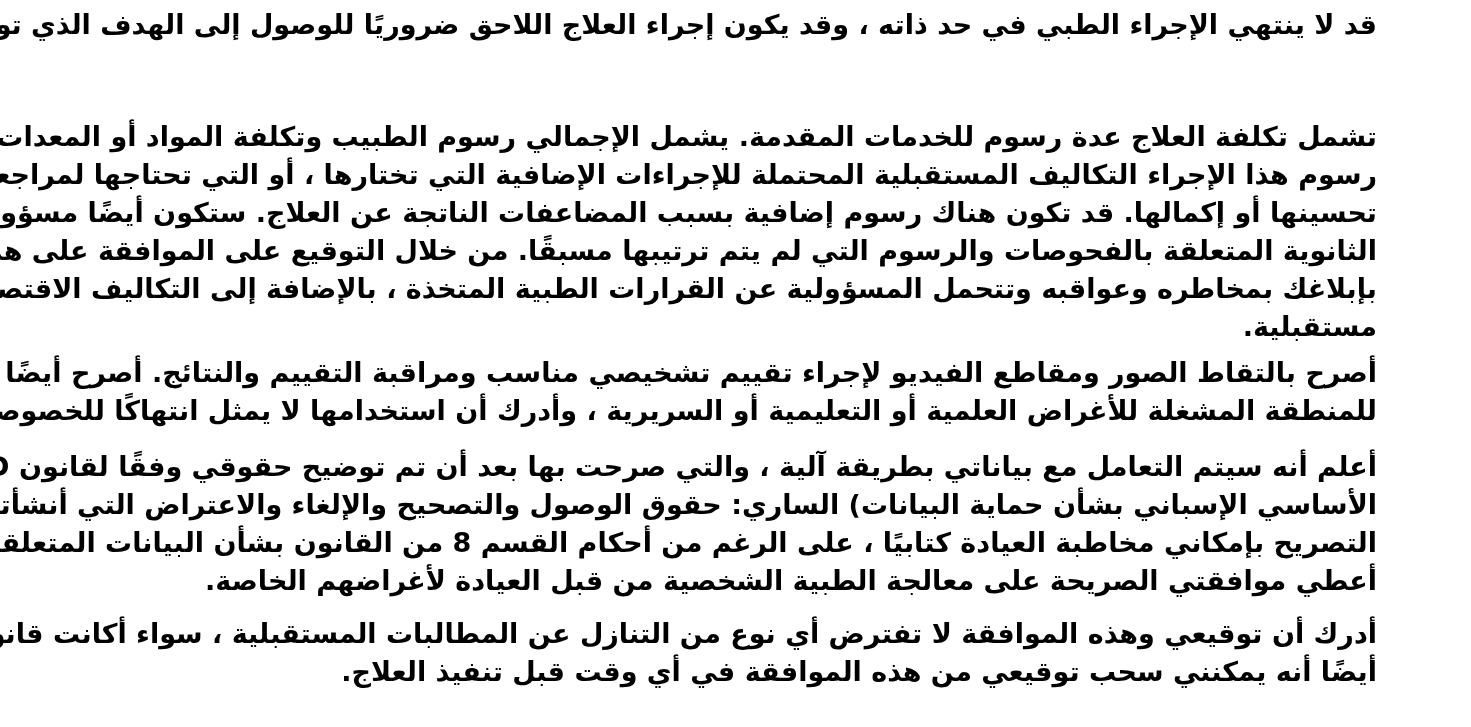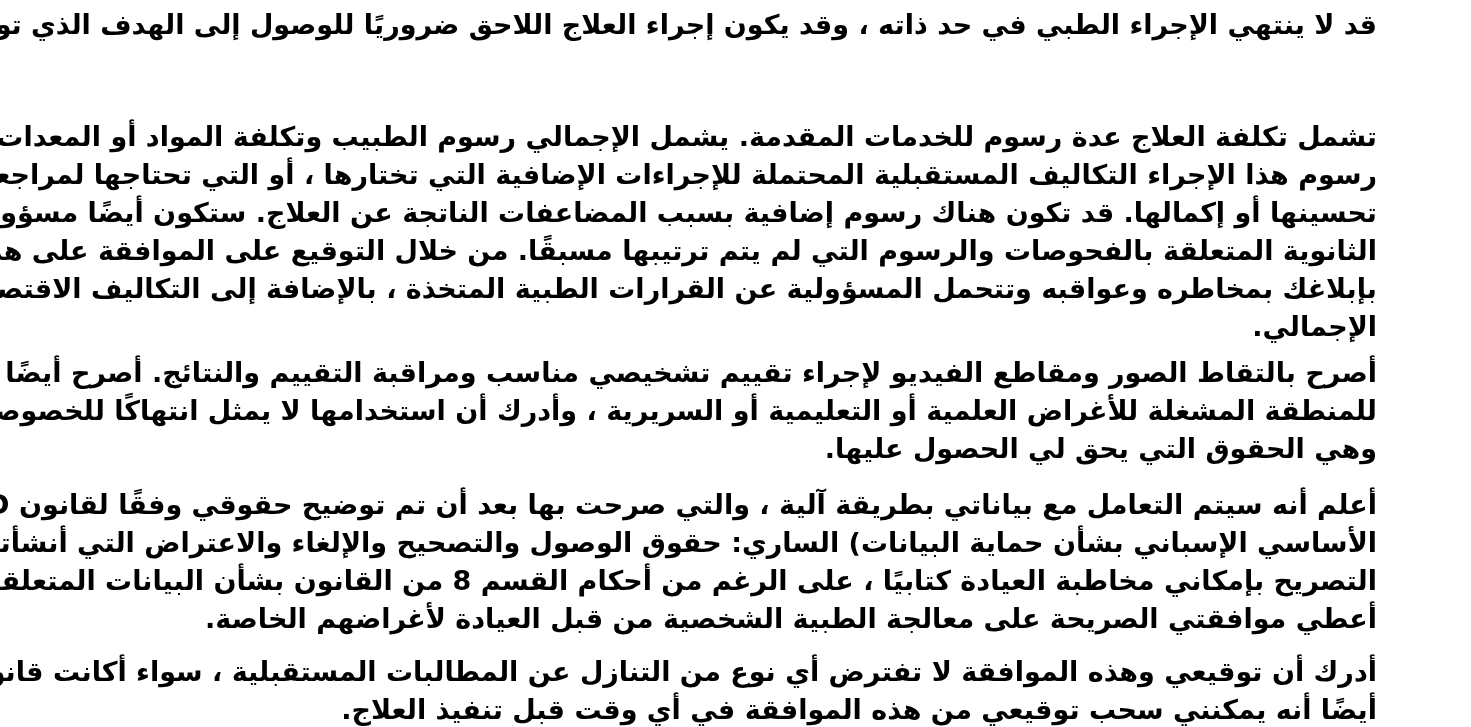--- a/index.html
+++ b/index.html
@@ -46,26 +46,25 @@
   <div>
       <div class="para" data-idx="0">
         <div class="line">قد لا ينتهي الإجراء الطبي في حد ذاته ، وقد يكون إجراء العلاج اللاحق ضروريًا للوصول إلى الهدف الذي توافق عليه.</div>
       </div>
       <div class="para" data-idx="1">
         <div class="line">تشمل تكلفة العلاج عدة رسوم للخدمات المقدمة. يشمل الإجمالي رسوم الطبيب وتكلفة المواد أو المعدات أو المنتج. لا تتضمن</div>
         <div class="line">رسوم هذا الإجراء التكاليف المستقبلية المحتملة للإجراءات الإضافية التي تختارها ، أو التي تحتاجها لمراجعة النتيجة أو</div>
         <div class="line">تحسينها أو إكمالها. قد تكون هناك رسوم إضافية بسبب المضاعفات الناتجة عن العلاج. ستكون أيضًا مسؤوليتك رسوم العلاجات</div>
         <div class="line">الثانوية المتعلقة بالفحوصات والرسوم التي لم يتم ترتيبها مسبقًا. من خلال التوقيع على الموافقة على هذا الإجراء ، فإنك تقر</div>
         <div class="line">بإبلاغك بمخاطره وعواقبه وتتحمل المسؤولية عن القرارات الطبية المتخذة ، بالإضافة إلى التكاليف الاقتصادية لأي علاجات</div>
-        <div class="line">الإجمالي.</div>
+        <div class="line">مستقبلية.</div>
       </div>
       <div class="para" data-idx="2">
         <div class="line">أصرح بالتقاط الصور ومقاطع الفيديو لإجراء تقييم تشخيصي مناسب ومراقبة التقييم والنتائج. أصرح أيضًا بالتقاط صور</div>
         <div class="line">للمنطقة المشغلة للأغراض العلمية أو التعليمية أو السريرية ، وأدرك أن استخدامها لا يمثل انتهاكًا للخصوصية أو السرية ،</div>
-        <div class="line">وهي الحقوق التي يحق لي الحصول عليها.</div>
       </div>
       <div class="para" data-idx="3">
         <div class="line">أعلم أنه سيتم التعامل مع بياناتي بطريقة آلية ، والتي صرحت بها بعد أن تم توضيح حقوقي وفقًا لقانون LOPD (القانون</div>
         <div class="line">الأساسي الإسباني بشأن حماية البيانات) الساري: حقوق الوصول والتصحيح والإلغاء والاعتراض التي أنشأتها القانون ، وبعد</div>
         <div class="line">التصريح بإمكاني مخاطبة العيادة كتابيًا ، على الرغم من أحكام القسم 8 من القانون بشأن البيانات المتعلقة بالصحة. بتوقيعي ،</div>
         <div class="line">أعطي موافقتي الصريحة على معالجة الطبية الشخصية من قبل العيادة لأغراضهم الخاصة.</div>
       </div>
       <div class="para" data-idx="4">
         <div class="line">أدرك أن توقيعي وهذه الموافقة لا تفترض أي نوع من التنازل عن المطالبات المستقبلية ، سواء أكانت قانونية أم طبية. أدرك</div>
         <div class="line">أيضًا أنه يمكنني سحب توقيعي من هذه الموافقة في أي وقت قبل تنفيذ العلاج.</div>

